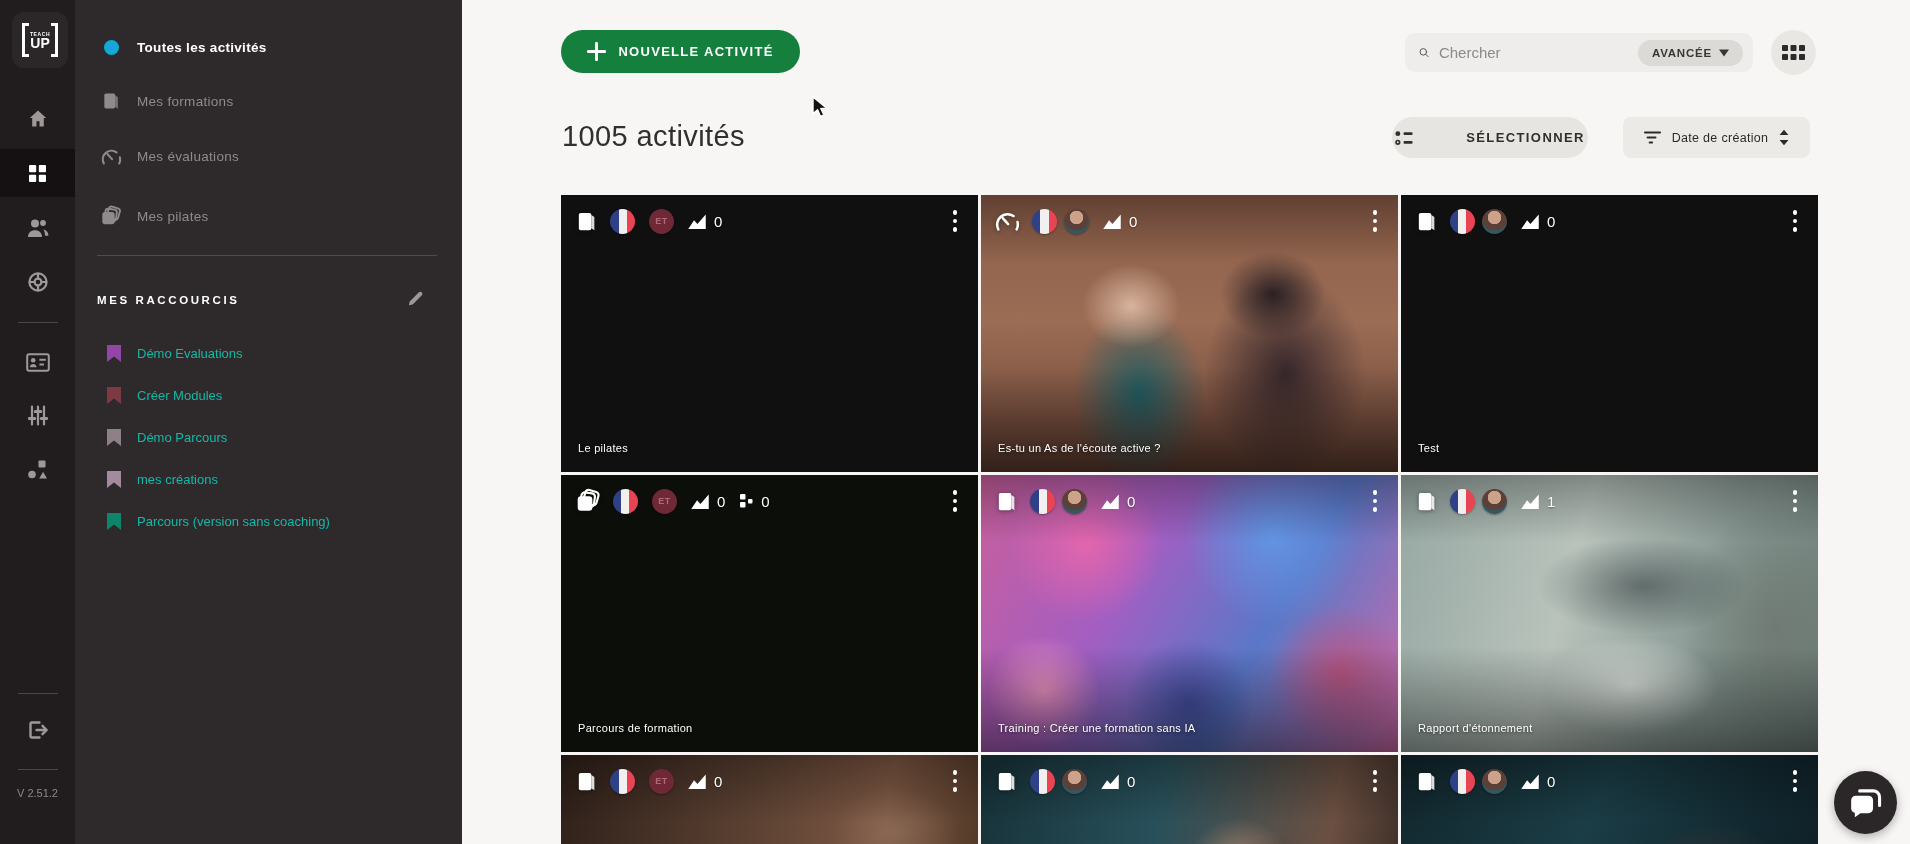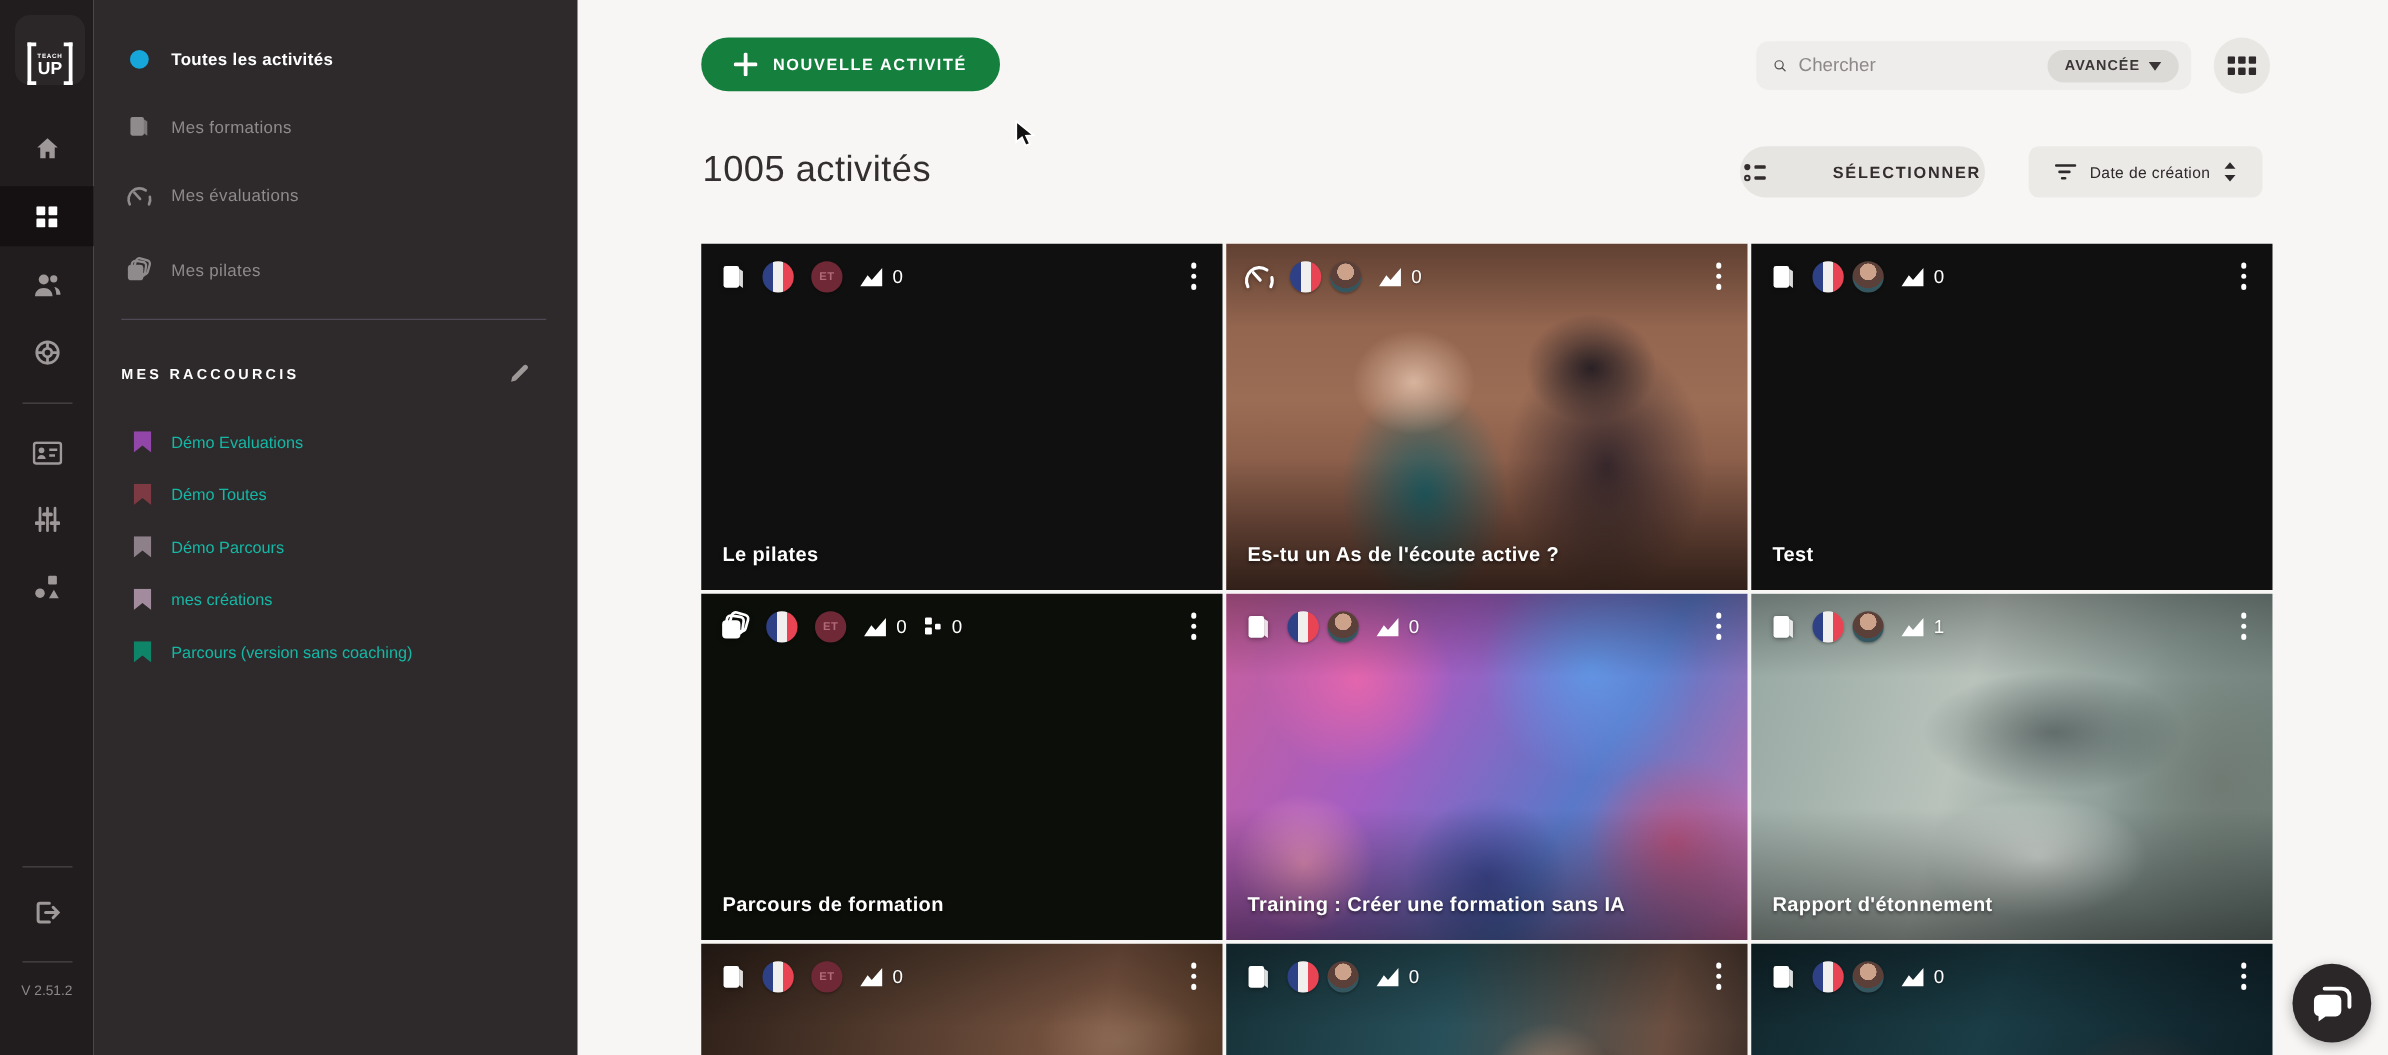--- a/index.html
+++ b/index.html
@@ -5,21 +5,21 @@
   * { margin:0; padding:0; box-sizing:border-box; }
   html,body { width:1910px; height:844px; overflow:hidden; background:#f7f6f4;
               font-family:"Liberation Sans", sans-serif; }
 
   
   #sidebar { position:absolute; left:0; top:0; width:462px; height:844px; display:flex; }
   #rail { width:75px; height:100%; background:#211d1e; position:relative; flex:none; }
   #panel { width:387px; height:100%; background:#2e2a2b; position:relative; flex:none; }
 
   .logo-box { position:absolute; left:12px; top:12px; width:56px; height:56px; background:#2b2627;
-              border-radius:12px; display:flex; align-items:flex-end; justify-content:center; }
+              border-radius:12px; display:flex; align-items:center; justify-content:center; }
   .logo-mark { display:flex; align-items:stretch; height:34px; }
   .logo-mark .lb, .logo-mark .rb { width:7px; border:3px solid #fff; }
   .logo-mark .lb { border-right:none; }
   .logo-mark .rb { border-left:none; }
   .logo-txt { display:flex; flex-direction:column; align-items:center; justify-content:center; padding:0 1px; }
   .logo-txt i { font-style:normal; font-size:5px; letter-spacing:.6px; color:#fff; font-weight:700; }
   .logo-txt b { font-size:14px; font-weight:800; color:#fff; line-height:13px; }
 
   .rail-item { position:absolute; left:0; width:75px; height:48px; display:flex;
                align-items:center; justify-content:center; color:#9e9899; cursor:pointer; }
@@ -84,22 +84,22 @@
           box-shadow:0 1px 2px rgba(0,0,0,.35); }
   .avatar { width:25px; height:25px; border-radius:50%; margin-left:7px; flex:none;
             display:flex; align-items:center; justify-content:center; box-shadow:0 1px 2px rgba(0,0,0,.35); }
   .avatar.init { background:#6f2836; color:#b06a77; font-size:9px; font-weight:700; letter-spacing:.4px;margin-left:14px; }
   .avatar.photo { background:radial-gradient(circle at 50% 34%, #cda28a 0 32%, #5a4038 33% 62%, #35565e 63% 100%); }
   .stat { display:flex; align-items:center; margin-left:13px; color:#fff; }
   .stat .num { font-size:15px; margin-left:7px; text-shadow:0 1px 2px rgba(0,0,0,.4); }
   .dots { margin-left:auto; width:22px; height:26px; display:flex; flex-direction:column;
           align-items:center; justify-content:center; gap:4px; cursor:pointer; }
   .dots i { width:4.5px; height:4.5px; border-radius:50%; background:#fff; }
-  .card-title { position:absolute; left:17px; bottom:18px; z-index:2; color:#fff; font-size:16px;
-                font-weight:700; letter-spacing:.3px; text-shadow:0 1px 3px rgba(0,0,0,.55); }
+  .card-title { position:absolute; left:17px; bottom:18px; z-index:2; color:#fff; font-size:11px;
+                font-weight:400; letter-spacing:.3px; text-shadow:0 1px 3px rgba(0,0,0,.55); }
 
   .bg-darker { background:#0c0e09; }
   .img-brick { background:
      radial-gradient(ellipse 70px 60px at 36% 40%, rgba(226,192,170,.85), transparent 70%),
      radial-gradient(ellipse 95px 125px at 38% 72%, rgba(23,94,102,.9), rgba(23,94,102,0) 70%),
      radial-gradient(ellipse 75px 62px at 70% 36%, rgba(32,26,32,.9), transparent 70%),
      radial-gradient(ellipse 115px 145px at 73% 64%, rgba(40,30,38,.85), rgba(40,30,38,0) 70%),
      linear-gradient(180deg,#8a5c48 0%,#9c6d55 45%,#7d5342 78%,#5e3d30 100%); }
   .img-mural { background:
      radial-gradient(circle 80px at 15% 78%, rgba(242,152,192,.9), transparent 70%),
@@ -278,21 +278,21 @@
     <div class="shortcut" style="top:338px">
       <svg width="14" height="17" viewBox="0 0 14 17" style="color: rgb(145, 70, 168);">
           <path d="M0 0h14v17l-7-5.6L0 17z" fill="currentColor"></path>
         </svg>
       <span class="sc-label">Démo Evaluations</span>
     </div>
     <div class="shortcut" style="top:380px">
       <svg width="14" height="17" viewBox="0 0 14 17" style="color: rgb(126, 58, 66);">
           <path d="M0 0h14v17l-7-5.6L0 17z" fill="currentColor"></path>
         </svg>
-      <span class="sc-label">Démo Toutes</span>
+      <span class="sc-label">Créer Modules</span>
     </div>
     <div class="shortcut" style="top:422px">
       <svg width="14" height="17" viewBox="0 0 14 17" style="color: rgb(141, 128, 136);">
           <path d="M0 0h14v17l-7-5.6L0 17z" fill="currentColor"></path>
         </svg>
       <span class="sc-label">Démo Parcours</span>
     </div>
     <div class="shortcut" style="top:464px">
       <svg width="14" height="17" viewBox="0 0 14 17" style="color: rgb(161, 139, 157);">
           <path d="M0 0h14v17l-7-5.6L0 17z" fill="currentColor"></path>

